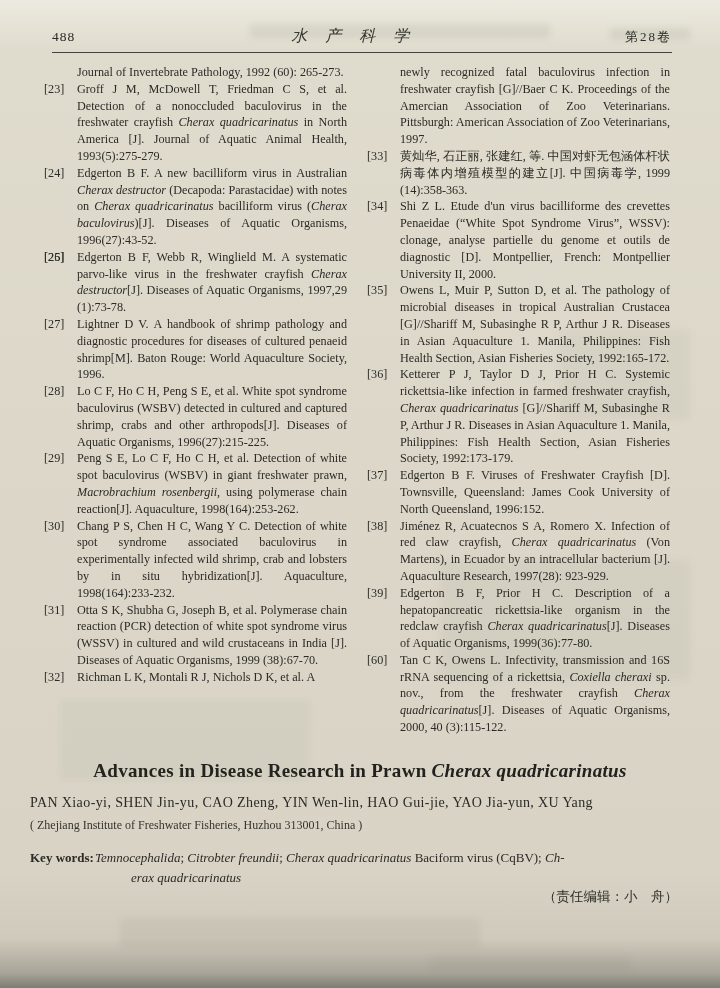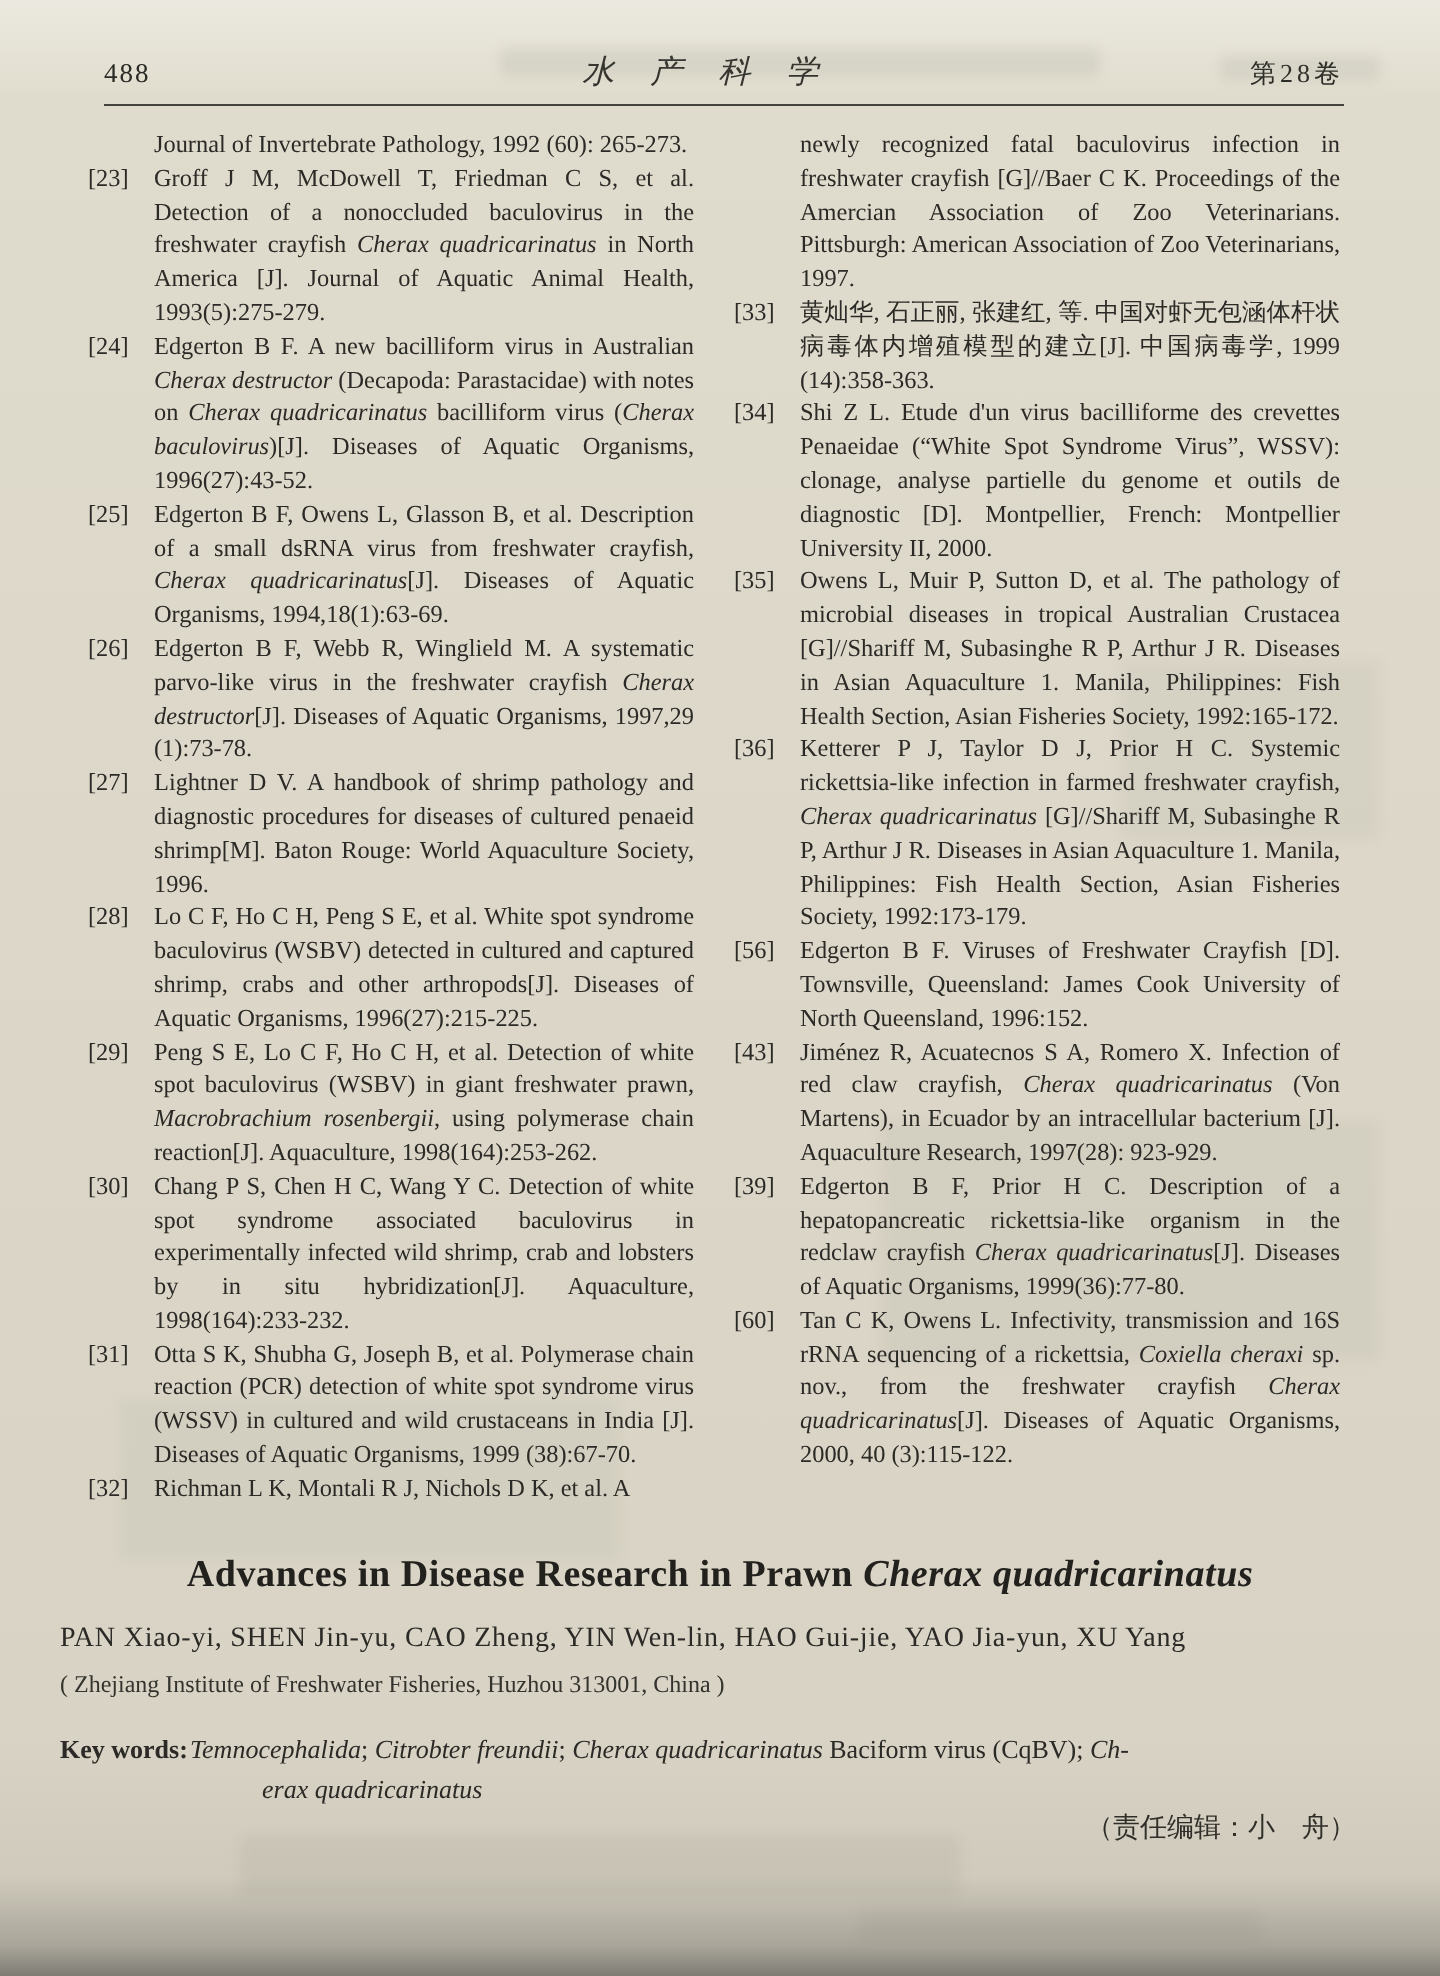--- a/index.html
+++ b/index.html
@@ -62,37 +62,37 @@
       <span class="volume-label">第28卷</span>
     </div>
     <div class="rule"></div>
   </div>
 
   <div class="columns">
     <div class="col">
         <div class="ref"><span><span>Journal of Invertebrate Pathology, 1992 (60): 265-273.</span></span></div>
         <div class="ref"><span class="ref-label">[23]</span><span><span>Groff J M, McDowell T, Friedman C S, et al. Detection of a nonoccluded baculovirus in the freshwater crayfish </span><span class="it">Cherax quadricarinatus</span><span> in North America [J]. Journal of Aquatic Animal Health, 1993(5):275-279.</span></span></div>
         <div class="ref"><span class="ref-label">[24]</span><span><span>Edgerton B F. A new bacilliform virus in Australian </span><span class="it">Cherax destructor</span><span> (Decapoda: Parastacidae) with notes on </span><span class="it">Cherax quadricarinatus</span><span> bacilliform virus (</span><span class="it">Cherax baculovirus</span><span>)[J]. Diseases of Aquatic Organisms, 1996(27):43-52.</span></span></div>
-        <div class="ref"><span class="ref-label">[25]</span><span><span>Edgerton B F, Owens L, Glasson B, et al. Description of a small dsRNA virus from freshwater crayfish, </span><span class="it">Cherax quadricarinatus</span><span>[J]. Diseases of Aquatic Organisms, 1994,18(1):63-69.</span></span></div>
+        <div class="ref"><span class="ref-label">[25]</span></div>
         <div class="ref"><span class="ref-label">[26]</span><span><span>Edgerton B F, Webb R, Winglield M. A systematic parvo-like virus in the freshwater crayfish </span><span class="it">Cherax destructor</span><span>[J]. Diseases of Aquatic Organisms, 1997,29 (1):73-78.</span></span></div>
         <div class="ref"><span class="ref-label">[27]</span><span><span>Lightner D V. A handbook of shrimp pathology and diagnostic procedures for diseases of cultured penaeid shrimp[M]. Baton Rouge: World Aquaculture Society, 1996.</span></span></div>
         <div class="ref"><span class="ref-label">[28]</span><span><span>Lo C F, Ho C H, Peng S E, et al. White spot syndrome baculovirus (WSBV) detected in cultured and captured shrimp, crabs and other arthropods[J]. Diseases of Aquatic Organisms, 1996(27):215-225.</span></span></div>
         <div class="ref"><span class="ref-label">[29]</span><span><span>Peng S E, Lo C F, Ho C H, et al. Detection of white spot baculovirus (WSBV) in giant freshwater prawn, </span><span class="it">Macrobrachium rosenbergii</span><span>, using polymerase chain reaction[J]. Aquaculture, 1998(164):253-262.</span></span></div>
         <div class="ref"><span class="ref-label">[30]</span><span><span>Chang P S, Chen H C, Wang Y C. Detection of white spot syndrome associated baculovirus in experimentally infected wild shrimp, crab and lobsters by in situ hybridization[J]. Aquaculture, 1998(164):233-232.</span></span></div>
         <div class="ref"><span class="ref-label">[31]</span><span><span>Otta S K, Shubha G, Joseph B, et al. Polymerase chain reaction (PCR) detection of white spot syndrome virus (WSSV) in cultured and wild crustaceans in India [J]. Diseases of Aquatic Organisms, 1999 (38):67-70.</span></span></div>
         <div class="ref"><span class="ref-label">[32]</span><span><span>Richman L K, Montali R J, Nichols D K, et al. A</span></span></div>
       </div>
     <div class="col">
         <div class="ref"><span><span>newly recognized fatal baculovirus infection in freshwater crayfish [G]//Baer C K. Proceedings of the Amercian Association of Zoo Veterinarians. Pittsburgh: American Association of Zoo Veterinarians, 1997.</span></span></div>
         <div class="ref"><span class="ref-label">[33]</span><span><span>黄灿华, 石正丽, 张建红, 等. 中国对虾无包涵体杆状病毒体内增殖模型的建立[J]. 中国病毒学, 1999 (14):358-363.</span></span></div>
         <div class="ref"><span class="ref-label">[34]</span><span><span>Shi Z L. Etude d'un virus bacilliforme des crevettes Penaeidae (“White Spot Syndrome Virus”, WSSV): clonage, analyse partielle du genome et outils de diagnostic [D]. Montpellier, French: Montpellier University II, 2000.</span></span></div>
         <div class="ref"><span class="ref-label">[35]</span><span><span>Owens L, Muir P, Sutton D, et al. The pathology of microbial diseases in tropical Australian Crustacea [G]//Shariff M, Subasinghe R P, Arthur J R. Diseases in Asian Aquaculture 1. Manila, Philippines: Fish Health Section, Asian Fisheries Society, 1992:165-172.</span></span></div>
         <div class="ref"><span class="ref-label">[36]</span><span><span>Ketterer P J, Taylor D J, Prior H C. Systemic rickettsia-like infection in farmed freshwater crayfish, </span><span class="it">Cherax quadricarinatus</span><span> [G]//Shariff M, Subasinghe R P, Arthur J R. Diseases in Asian Aquaculture 1. Manila, Philippines: Fish Health Section, Asian Fisheries Society, 1992:173-179.</span></span></div>
-        <div class="ref"><span class="ref-label">[56]</span><span><span>Edgerton B F. Viruses of Freshwater Crayfish [D]. Townsville, Queensland: James Cook University of North Queensland, 1996:152.</span></span></div>
-        <div class="ref"><span class="ref-label">[43]</span><span><span>Jiménez R, Acuatecnos S A, Romero X. Infection of red claw crayfish, </span><span class="it">Cherax quadricarinatus</span><span> (Von Martens), in Ecuador by an intracellular bacterium [J]. Aquaculture Research, 1997(28): 923-929.</span></span></div>
+        <div class="ref"><span class="ref-label">[37]</span><span><span>Edgerton B F. Viruses of Freshwater Crayfish [D]. Townsville, Queensland: James Cook University of North Queensland, 1996:152.</span></span></div>
+        <div class="ref"><span class="ref-label">[38]</span><span><span>Jiménez R, Acuatecnos S A, Romero X. Infection of red claw crayfish, </span><span class="it">Cherax quadricarinatus</span><span> (Von Martens), in Ecuador by an intracellular bacterium [J]. Aquaculture Research, 1997(28): 923-929.</span></span></div>
         <div class="ref"><span class="ref-label">[39]</span><span><span>Edgerton B F, Prior H C. Description of a hepatopancreatic rickettsia-like organism in the redclaw crayfish </span><span class="it">Cherax quadricarinatus</span><span>[J]. Diseases of Aquatic Organisms, 1999(36):77-80.</span></span></div>
         <div class="ref"><span class="ref-label">[60]</span><span><span>Tan C K, Owens L. Infectivity, transmission and 16S rRNA sequencing of a rickettsia, </span><span class="it">Coxiella cheraxi</span><span> sp. nov., from the freshwater crayfish </span><span class="it">Cherax quadricarinatus</span><span>[J]. Diseases of Aquatic Organisms, 2000, 40 (3):115-122.</span></span></div>
       </div>
   </div>
 
   <div class="article">
     <div class="art-title"><span>Advances in Disease Research in Prawn </span><span class="it">Cherax quadricarinatus</span></div>
     <div class="authors">PAN Xiao-yi, SHEN Jin-yu, CAO Zheng, YIN Wen-lin, HAO Gui-jie, YAO Jia-yun, XU Yang</div>
     <div class="affiliation">( Zhejiang Institute of Freshwater Fisheries, Huzhou 313001, China )</div>
     <div class="keywords">

